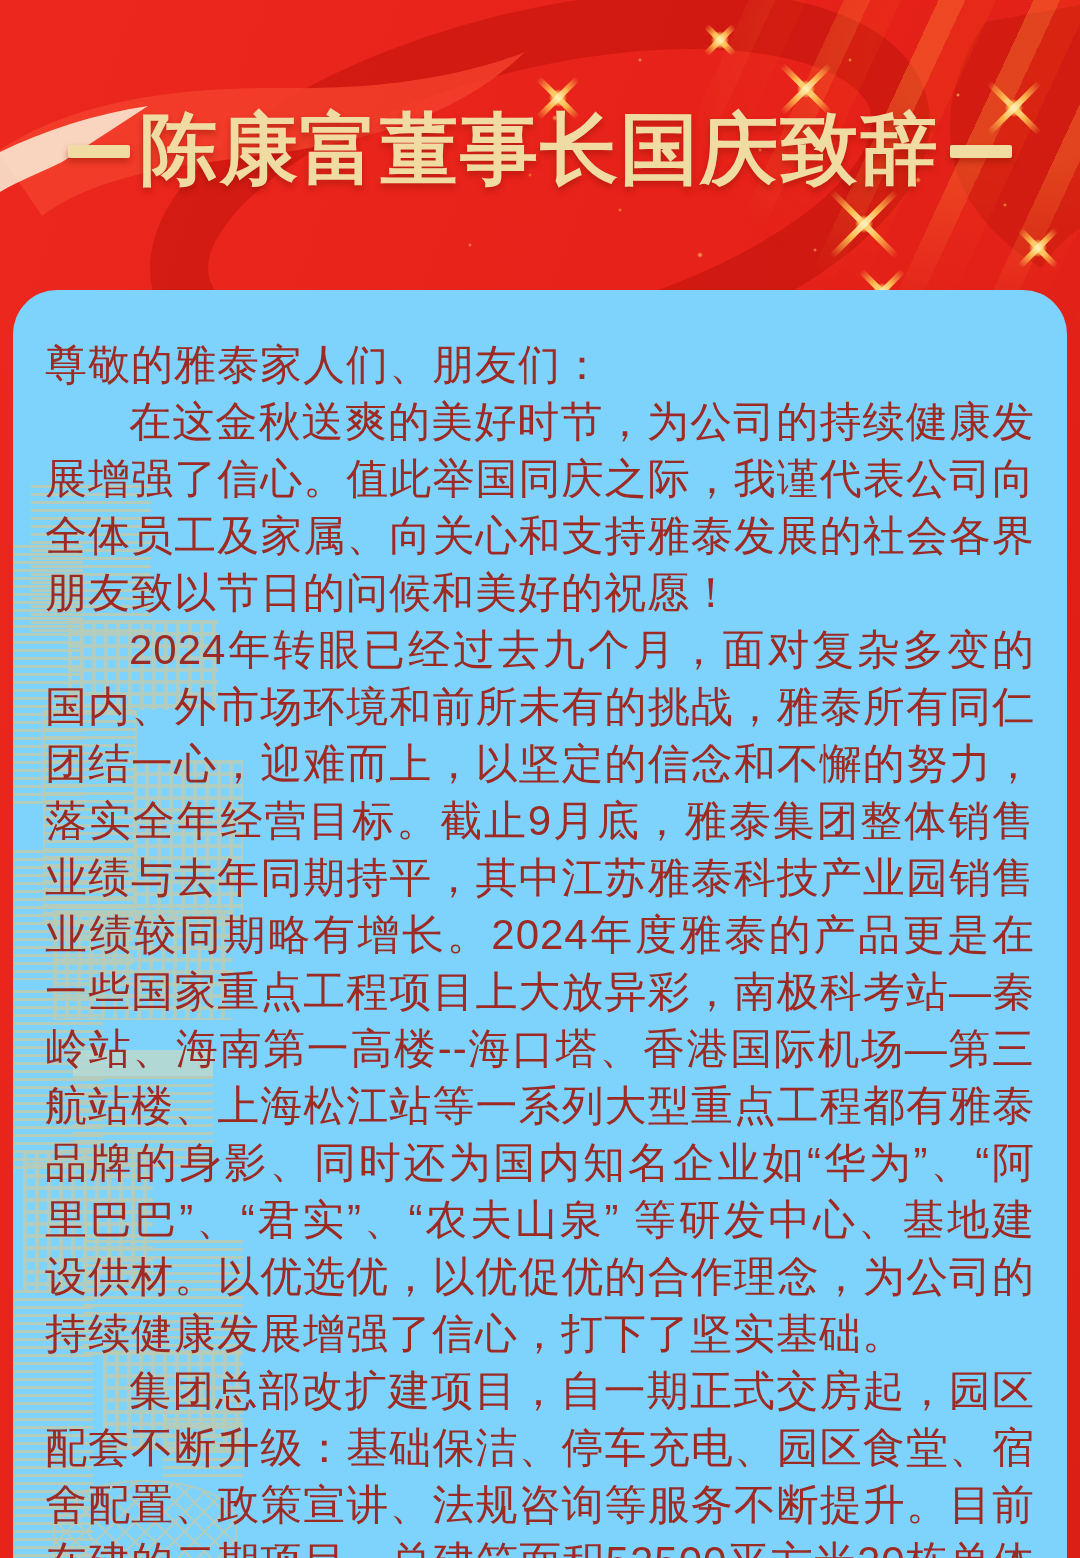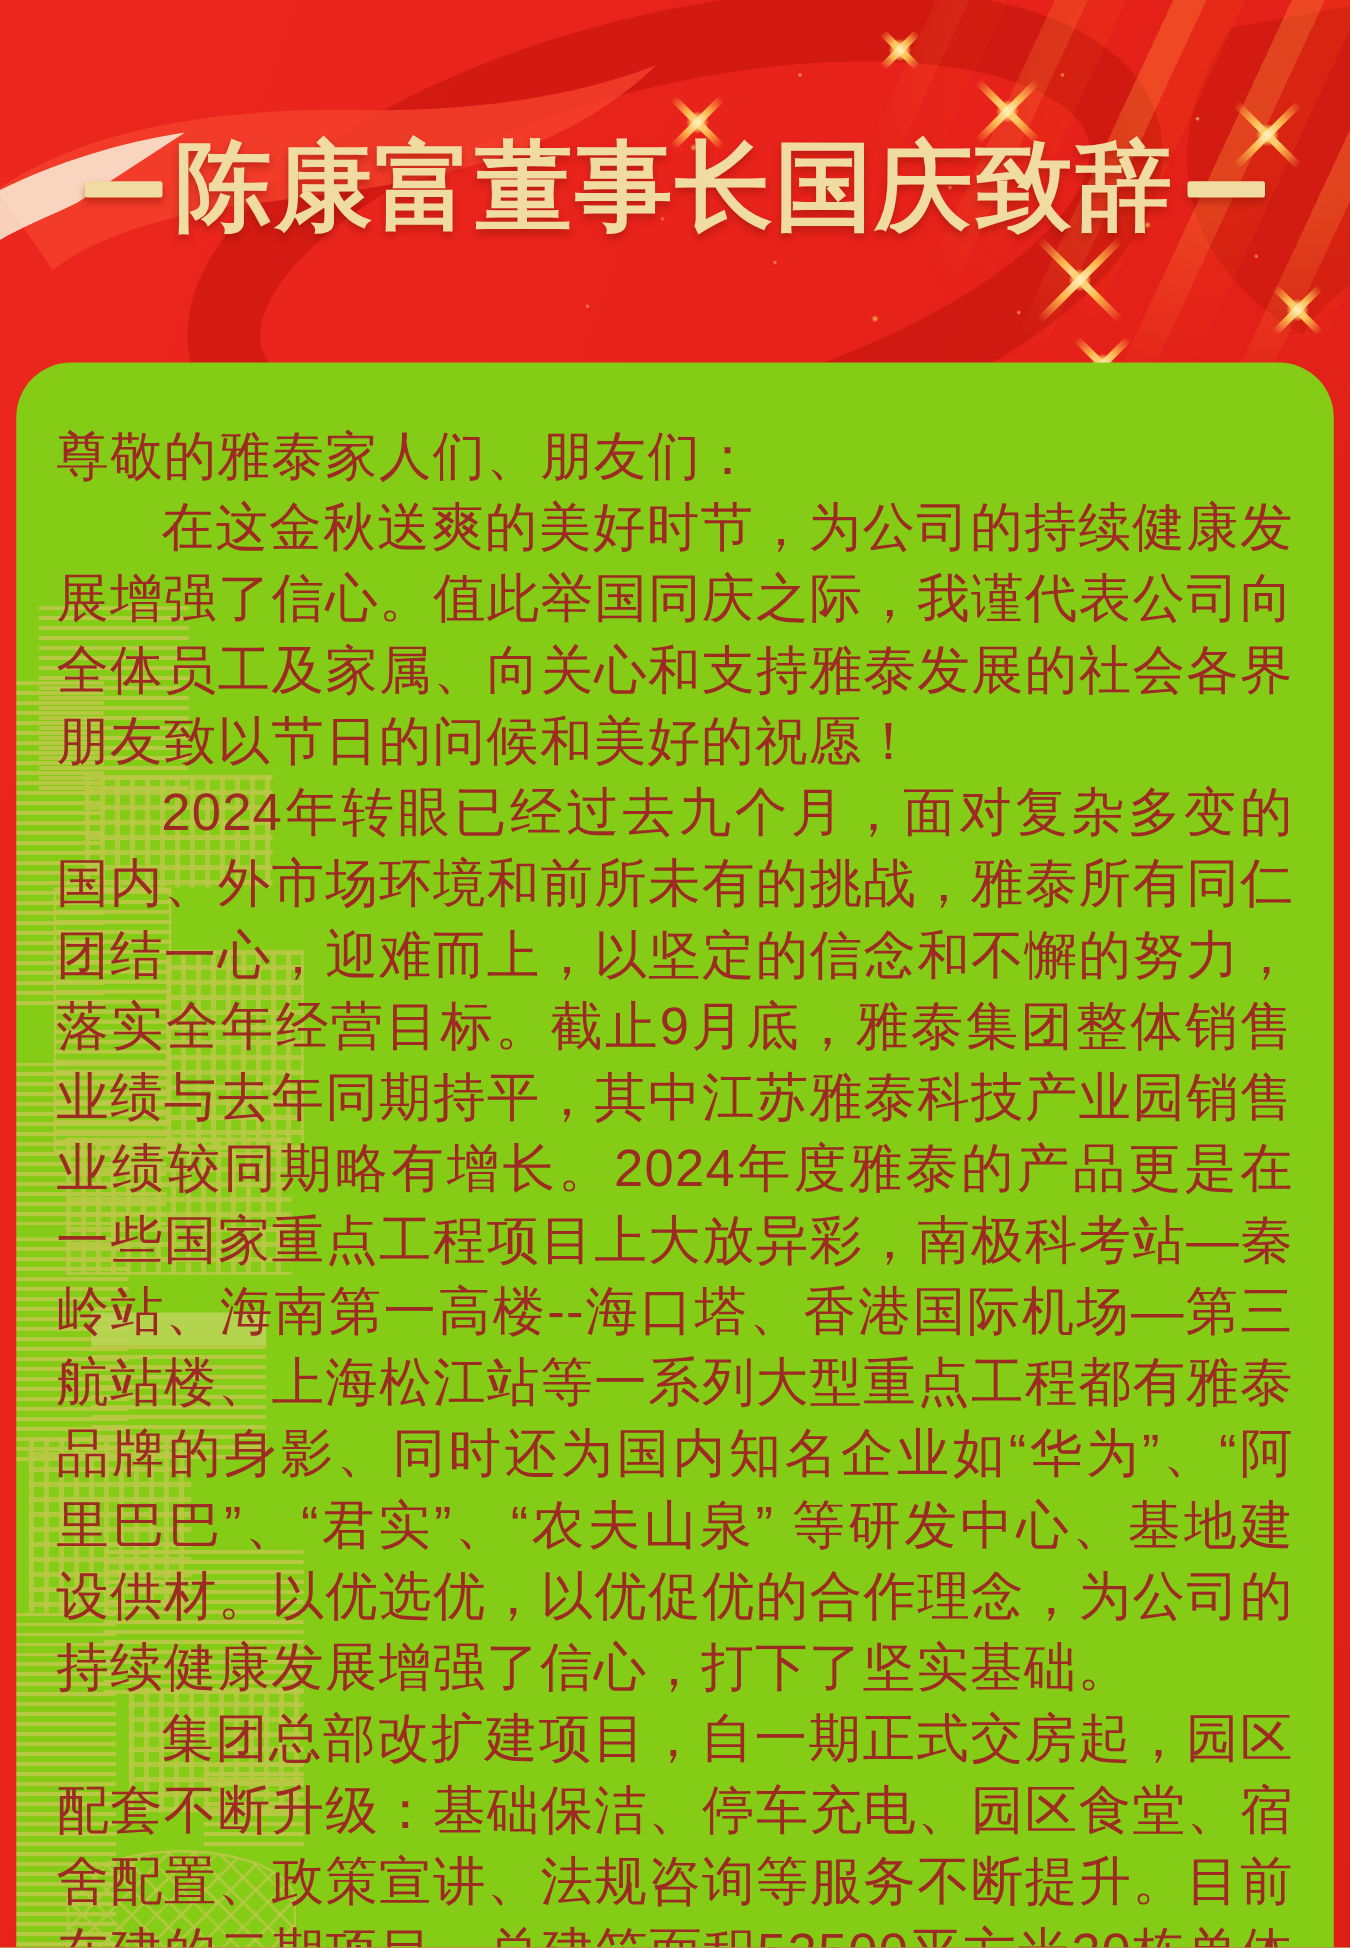--- a/index.html
+++ b/index.html
@@ -56,21 +56,21 @@
   }
   .title .dash{
     display:inline-block;width:62px;height:13px;background:#F0DBA2;border-radius:2px;
     vertical-align:middle;font-size:0;margin:0 10px 8px 10px;
     box-shadow:0 4px 6px rgba(140,20,5,.45);
   }
 
   
   .card{
     position:absolute;left:13px;right:13px;top:290px;bottom:0;
-    background:#84cc16;border-radius:44px 44px 0 0;overflow:hidden;
+    background:#7dd3fc;border-radius:44px 44px 0 0;overflow:hidden;
   }
   .skyline{position:absolute;left:0;top:185px;bottom:0;width:255px;opacity:.5;pointer-events:none;}
   .bld{position:absolute;
     background:repeating-linear-gradient(to bottom, rgba(240,196,118,.95) 0 3px, rgba(240,196,118,0) 3px 8px);
   }
   .bld.win{
     background:
       repeating-linear-gradient(to right, rgba(240,196,118,.85) 0 4px, transparent 4px 12px),
       repeating-linear-gradient(to bottom, rgba(240,196,118,.85) 0 4px, transparent 4px 12px);
   }

